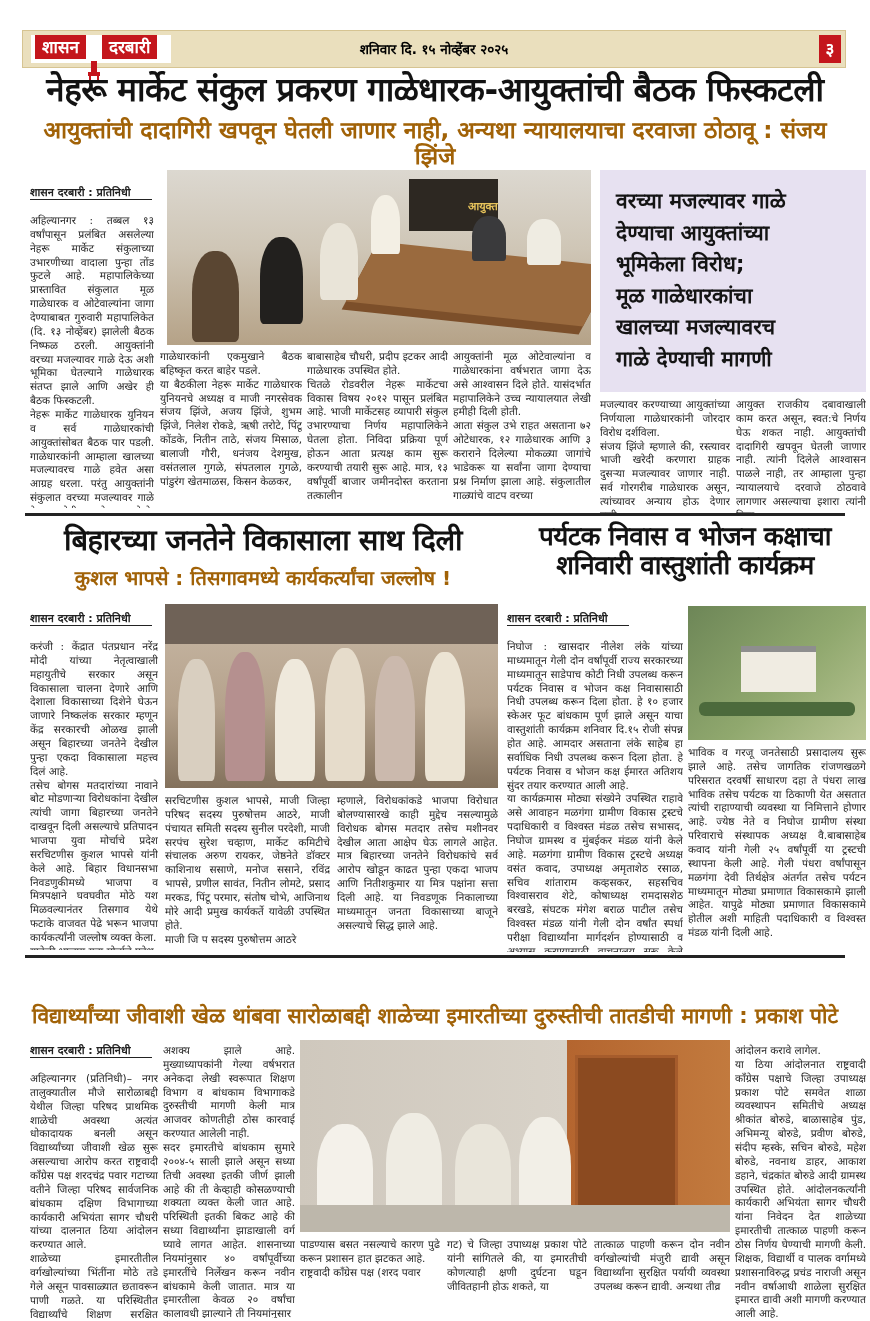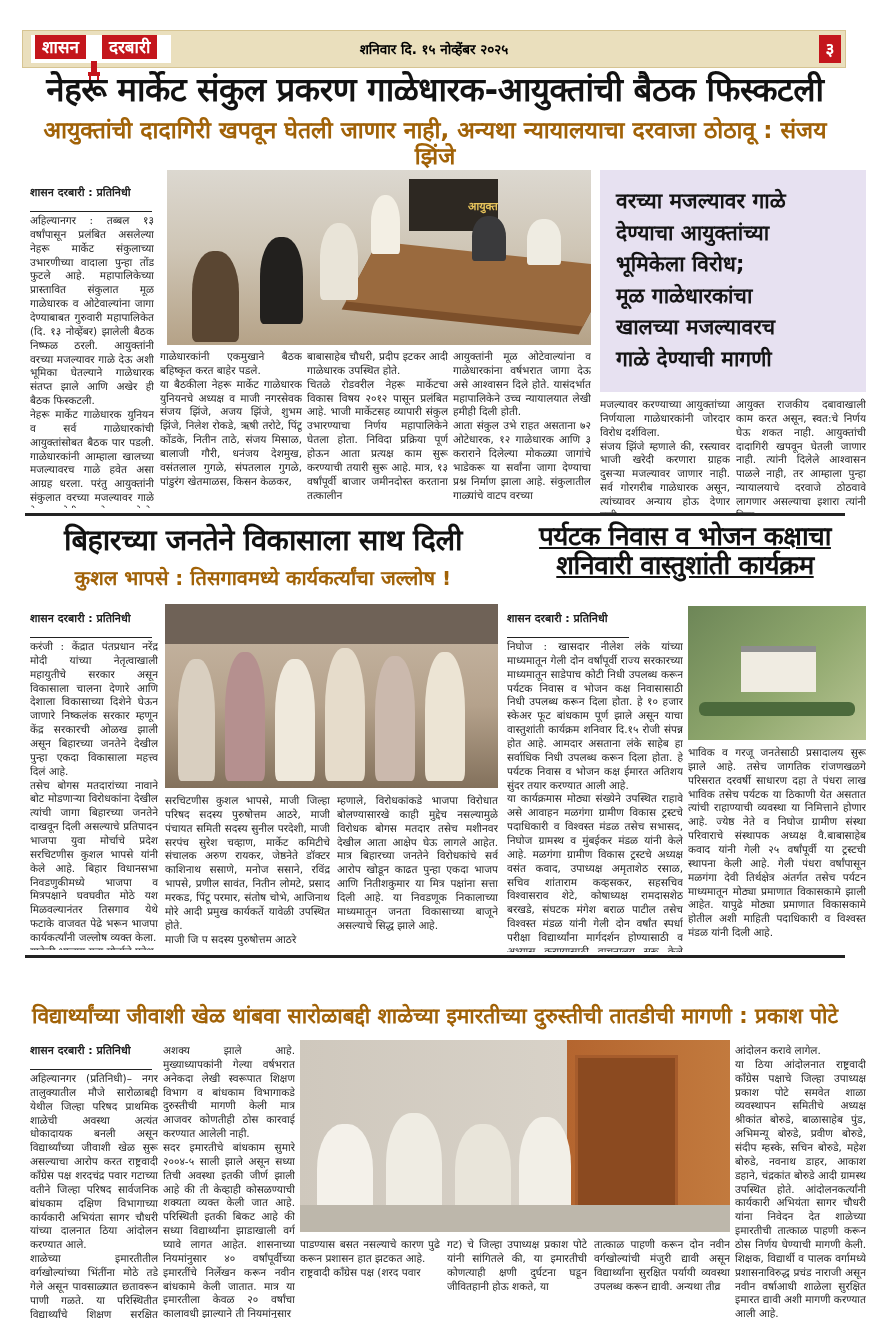--- a/index.html
+++ b/index.html
@@ -20,21 +20,21 @@
   .m-endbar{width:7px;background:#c4161c;margin-left:3px;}
   .dateline{position:absolute;left:0;right:0;top:9px;text-align:center;font-size:13.5px;
             font-weight:bold;color:#000000;}
   .pagenum{position:absolute;right:4px;top:4px;width:22px;height:28px;background:#c4161c;
            color:#fff;font-weight:bold;font-size:17px;text-align:center;line-height:28px;}
   
   .headline{position:absolute;text-align:center;font-weight:800;color:#121212;line-height:1.12;
             white-space:pre-line;letter-spacing:-0.5px;}
   .subhead{position:absolute;text-align:center;font-weight:bold;color:#a16207;line-height:1.15;}
   .byline{position:absolute;font-size:11px;font-weight:bold;color:#222;
-          border-bottom:1.5px solid #222;padding-bottom:12px;}
+          border-bottom:1.5px solid #222;padding-bottom:0;}
   .col{position:absolute;font-size:10.5px;line-height:1.32;text-align:justify;color:#262626;
        white-space:pre-line;overflow:hidden;}
   .divider{position:absolute;left:25px;width:820px;height:3px;background:#232323;}
   .photo{position:absolute;overflow:hidden;}
   .sil{position:absolute;border-radius:45% 45% 8% 8%;}
   
   .infobox{position:absolute;left:600px;top:170px;width:266px;height:222px;background:#e7e1f1;
            box-sizing:border-box;padding:16px 14px 10px 16px;font-size:21px;font-weight:bold;
            color:#141414;line-height:1.5;white-space:pre-line;}
   .plaque{position:absolute;left:57%;top:5%;width:21%;height:30%;background:#2d2822;
@@ -123,21 +123,21 @@
     <div class="sil" style="left:33%;top:30%;width:12%;height:66%;background:#efe9dc;"></div>
     <div class="sil" style="left:48%;top:24%;width:12%;height:72%;background:#e6dccb;"></div>
     <div class="sil" style="left:63%;top:28%;width:12%;height:68%;background:#cbb9ad;"></div>
     <div class="sil" style="left:78%;top:26%;width:12%;height:70%;background:#ece4d4;"></div>
   </div>
 
   <div class="col" style="left:165px;top:794px;width:165px;height:158px;">सरचिटणीस कुशल भापसे, माजी जिल्हा परिषद सदस्य पुरुषोत्तम आठरे, माजी पंचायत समिती सदस्य सुनील परदेशी, माजी सरपंच सुरेश चव्हाण, मार्केट कमिटीचे संचालक अरुण रायकर, जेष्ठनेते डॉक्टर काशिनाथ ससाणे, मनोज ससाने, रविंद्र भापसे, प्रणील सावंत, नितीन लोमटे, प्रसाद मरकड, पिंटू परमार, संतोष चोभे, आजिनाथ मोरे आदी प्रमुख कार्यकर्ते यावेळी उपस्थित होते.
 माजी जि प सदस्य पुरुषोत्तम आठरे</div>
   <div class="col" style="left:337px;top:794px;width:161px;height:158px;">म्हणाले, विरोधकांकडे भाजपा विरोधात बोलण्यासारखे काही मुद्देच नसल्यामुळे विरोधक बोगस मतदार तसेच मशीनवर देखील आता आक्षेप घेऊ लागले आहेत. मात्र बिहारच्या जनतेने विरोधकांचे सर्व आरोप खोडून काढत पुन्हा एकदा भाजप आणि नितीशकुमार या मित्र पक्षांना सत्ता दिली आहे. या निवडणूक निकालाच्या माध्यमातून जनता विकासाच्या बाजूने असल्याचे सिद्ध झाले आहे.</div>
 
-  <div class="headline" style="left:505px;top:522px;width:360px;font-size:26px;text-decoration:underline;">पर्यटक निवास व भोजन कक्षाचा
+  <div class="headline" style="left:505px;top:522px;width:360px;font-size:26px;">पर्यटक निवास व भोजन कक्षाचा
 शनिवारी वास्तुशांती कार्यक्रम</div>
   <div class="byline" style="left:507px;top:610px;width:122px;">शासन दरबारी : प्रतिनिधी</div>
   <div class="col" style="left:507px;top:640px;width:176px;height:312px;">निघोज : खासदार नीलेश लंके यांच्या माध्यमातून गेली दोन वर्षांपूर्वी राज्य सरकारच्या माध्यमातून साडेपाच कोटी निधी उपलब्ध करून पर्यटक निवास व भोजन कक्ष निवासासाठी निधी उपलब्ध करून दिला होता. हे १० हजार स्केअर फूट बांधकाम पूर्ण झाले असून याचा वास्तुशांती कार्यक्रम शनिवार दि.१५ रोजी संपन्न होत आहे. आमदार असताना लंके साहेब हा सर्वाधिक निधी उपलब्ध करून दिला होता. हे पर्यटक निवास व भोजन कक्ष ईमारत अतिशय सुंदर तयार करण्यात आली आहे.
 या कार्यक्रमास मोठ्या संख्येने उपस्थित राहावे असे आवाहन मळगंगा ग्रामीण विकास ट्रस्टचे पदाधिकारी व विश्वस्त मंडळ तसेच सभासद, निघोज ग्रामस्थ व मुंबईकर मंडळ यांनी केले आहे. मळगंगा ग्रामीण विकास ट्रस्टचे अध्यक्ष वसंत कवाद, उपाध्यक्ष अमृताशेठ रसाळ, सचिव शांताराम कव्हसकर, सहसचिव विश्वासराव शेटे, कोषाध्यक्ष रामदासशेठ बरखडे, संघटक मंगेश बराळ पाटील तसेच विश्वस्त मंडळ यांनी गेली दोन वर्षांत स्पर्धा परीक्षा विद्यार्थ्यांना मार्गदर्शन होण्यासाठी व अभ्यास करण्यासाठी वाचनालय सुरू केले आहे. तसेच</div>
 
   <div class="photo p3" style="left:688px;top:606px;width:178px;height:134px;">
     <div class="bldg"></div>
     <div style="position:absolute;left:6%;top:72%;width:88%;height:10%;background:#4c6a3c;border-radius:6px;"></div>
   </div>
 

